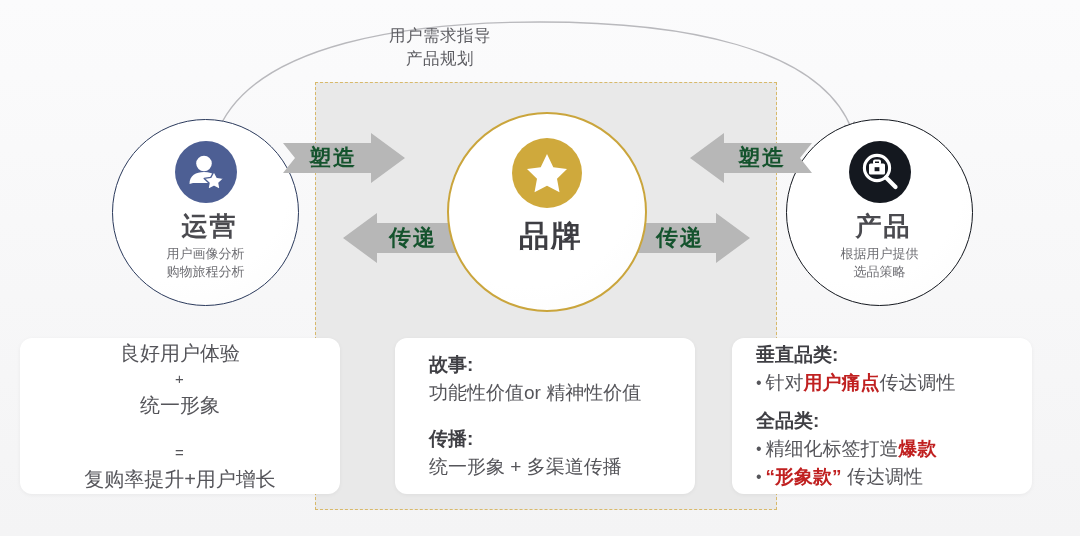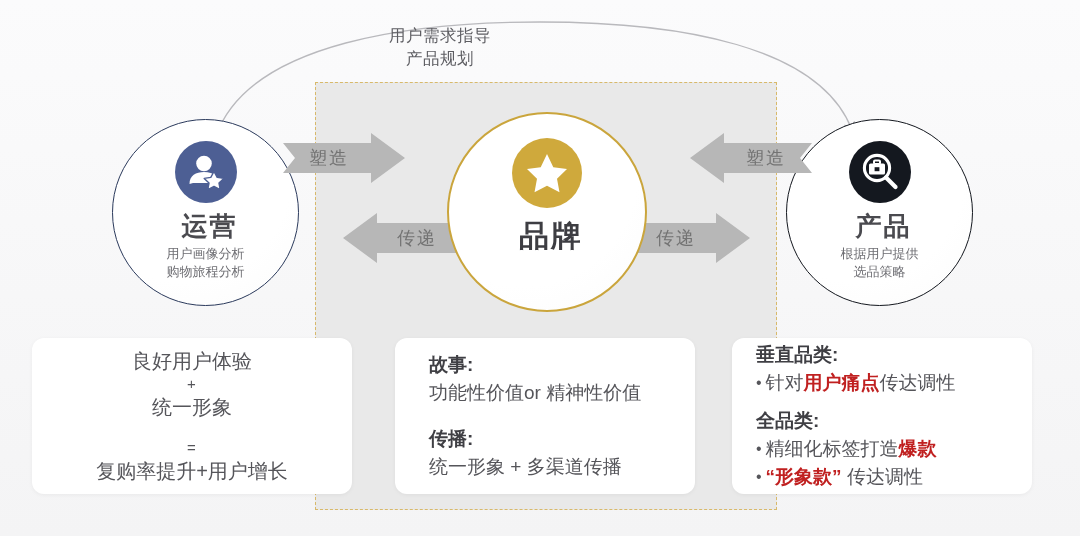--- a/index.html
+++ b/index.html
@@ -83,38 +83,38 @@
     margin-top:1px;
   }
   .node-center .node-sub{font-size:13.5px;line-height:18px;}
 
   
   .banner{position:absolute;z-index:5;}
   .banner svg{display:block;}
   .banner-label{
     position:absolute;top:0;left:0;width:100%;height:100%;
     display:flex;align-items:center;justify-content:center;
-    color:#737373;font-size:18px;font-weight:normal;letter-spacing:2px;
+    color:#14532d;font-size:22px;font-weight:bold;letter-spacing:2px;
     pointer-events:none;
   }
   .b-shape-l-out .banner-label{justify-content:flex-start;padding-left:26px;box-sizing:border-box;}
   .b-shape-l-in  .banner-label{justify-content:flex-end;padding-right:28px;box-sizing:border-box;}
   .b-shape-r-in  .banner-label{justify-content:flex-end;padding-right:26px;box-sizing:border-box;}
   .b-shape-r-out .banner-label{justify-content:flex-start;padding-left:28px;box-sizing:border-box;}
 
   
   .card{
     position:absolute;top:338px;height:156px;
     background:#ffffff;border-radius:12px;
     box-shadow:0 1px 4px rgba(0,0,0,.05);
     z-index:7;
     box-sizing:border-box;
     display:flex;flex-direction:column;justify-content:center;
   }
-  .card-left{left:32px;width:320px;align-items:center;text-align:center;}
+  .card-left{left:20px;width:320px;align-items:center;text-align:center;justify-content:space-between;}
   .card-mid{left:395px;width:300px;padding:12px 34px;}
   .card-right{left:732px;width:300px;padding:0 24px;}
 
   .c-line{color:#55555a;font-size:20px;line-height:30px;}
   .c-op{color:#55555a;font-size:15px;line-height:16px;letter-spacing:1px;}
   .c-head{color:#3f3f44;font-size:19px;font-weight:bold;line-height:28px;}
   .c-body{color:#55555a;font-size:19px;line-height:28px;}
   .c-gap{height:18px;}
   .c-gap-sm{height:10px;}
   .red-b{color:#c02020;font-weight:bold;}

